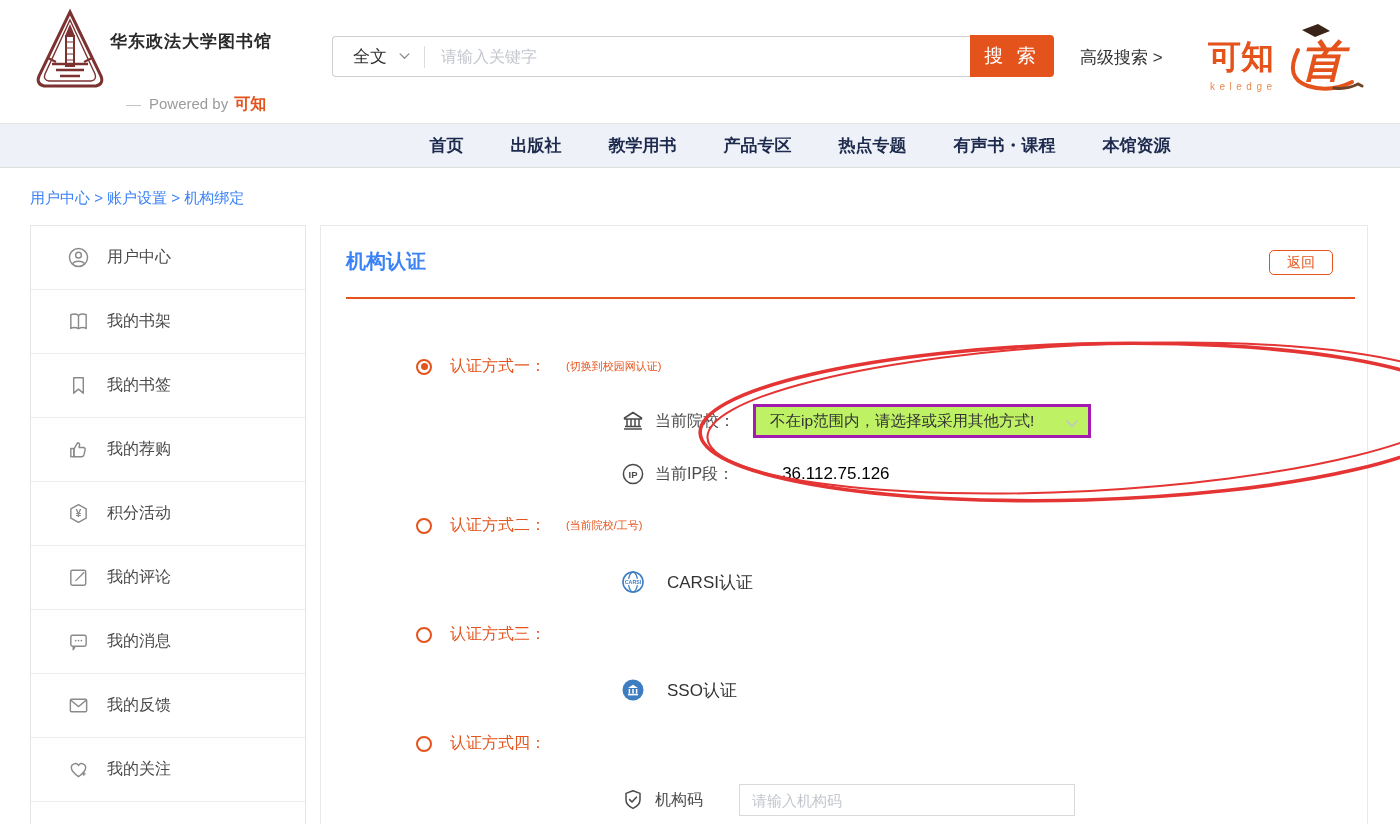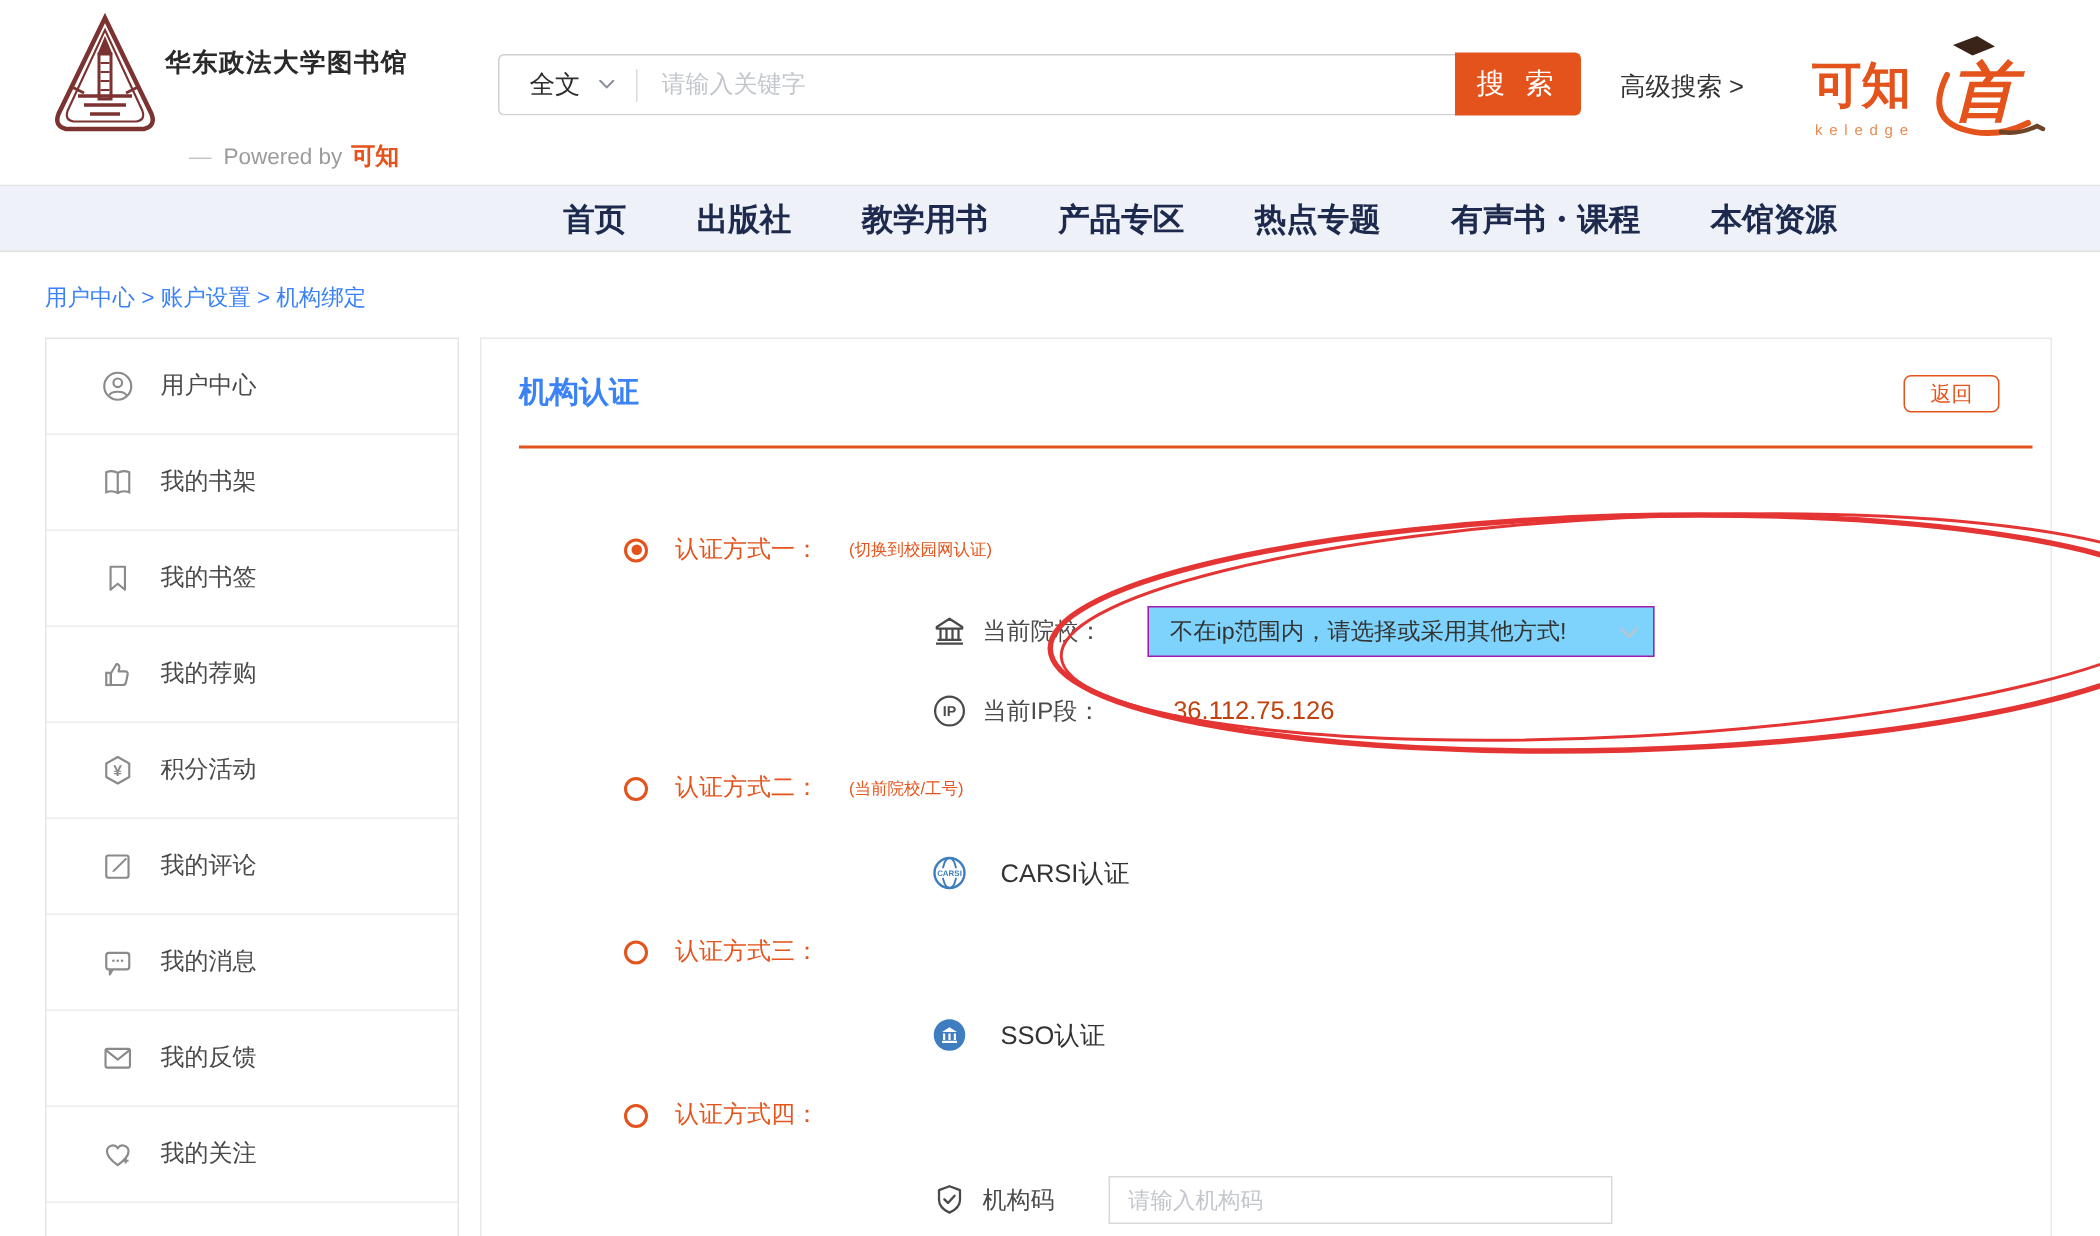--- a/index.html
+++ b/index.html
@@ -23,21 +23,21 @@
   .search-input::placeholder { color:#c3c7cd; }
   .search-btn { position:absolute; left:970px; top:35px; width:84px; height:42px; background:#e4531b;
     color:#fff; font-size:19px; border:none; border-radius:0 4px 4px 0; cursor:pointer; letter-spacing:4px; }
   .advanced { position:absolute; left:1080px; top:46px; font-size:17px; color:#333; cursor:pointer; }
   .keledge-logo { position:absolute; left:1206px; top:16px; }
 
   
   .nav { height:45px; background:#eef1f7; border-top:1px solid #e4e4e4; border-bottom:1px solid #dfdfdf;
     display:flex; align-items:center; justify-content:center; gap:47px; transform-origin:center; }
   .nav-inner { display:flex; gap:47px; transform:translateX(100px); }
-  .nav-item { font-size:21px; font-weight:bold; color:#1d2a4d; cursor:pointer; white-space:nowrap;text-align:center; }
+  .nav-item { font-size:17px; font-weight:bold; color:#1d2a4d; cursor:pointer; white-space:nowrap;text-align:center; }
 
   
   .breadcrumb { margin:21px 0 0 30px; font-size:15px; color:#3b82f6; }
 
   
   .content { position:relative; }
   .sidebar { position:absolute; left:30px; top:17px; width:276px; height:640px;
     background:#fff; border:1px solid #e6e6e6; border-bottom:none; }
   .side-item { height:64px; display:flex; align-items:center; padding-left:36px; gap:17px;
     border-bottom:1px solid #ececec; cursor:pointer; }
@@ -56,26 +56,26 @@
     display:inline-flex; align-items:center; justify-content:center; cursor:pointer; flex:0 0 16px; }
   .radio .dot { width:7px; height:7px; border-radius:50%; background:transparent; }
   .radio.selected .dot { background:#e4531b; }
   .method-label { font-size:16px; color:#e4541d; }
   .method-note { font-size:11px; color:#e4541d; margin-left:2px; }
 
   .field-row { position:absolute; left:300px; display:flex; align-items:center; }
   .field-icon { width:24px; height:24px; margin-right:10px; flex:0 0 24px; }
   .field-label { font-size:16px; color:#4a4a4a; }
 
-  .select-box { position:relative; margin-left:30px; width:338px; height:34px; border:1px solid #a21caf;
-    background:#7dd3fc; display:flex; align-items:center; padding:0 30px 0 14px; cursor:pointer; }
+  .select-box { position:relative; margin-left:18px; width:338px; height:34px; border:3px solid #a21caf;
+    background:#bef264; display:flex; align-items:center; padding:0 30px 0 14px; cursor:pointer; }
   .select-box .sel-text { font-size:15.5px; color:#333; white-space:nowrap; }
   .sel-chevron { position:absolute; right:10px; top:13px; width:12px; height:8px; }
 
-  .ip-value { font-size:17px; color:#c2410c; margin-left:48px; }
+  .ip-value { font-size:17px; color:#000000; margin-left:48px; }
 
   .org-input { margin-left:36px; width:336px; height:32px; border:1px solid #d9d9d9; padding:0 12px;
     font-size:15px; color:#333; outline:none; }
   .org-input::placeholder { color:#c3c7cd; }
 
   .annotation { position:absolute; left:370px; top:110px; width:790px; height:178px; pointer-events:none; z-index:5; }
 
   .link-label { font-size:17px; color:#333; margin-left:12px; }
 </style>
 </head>

